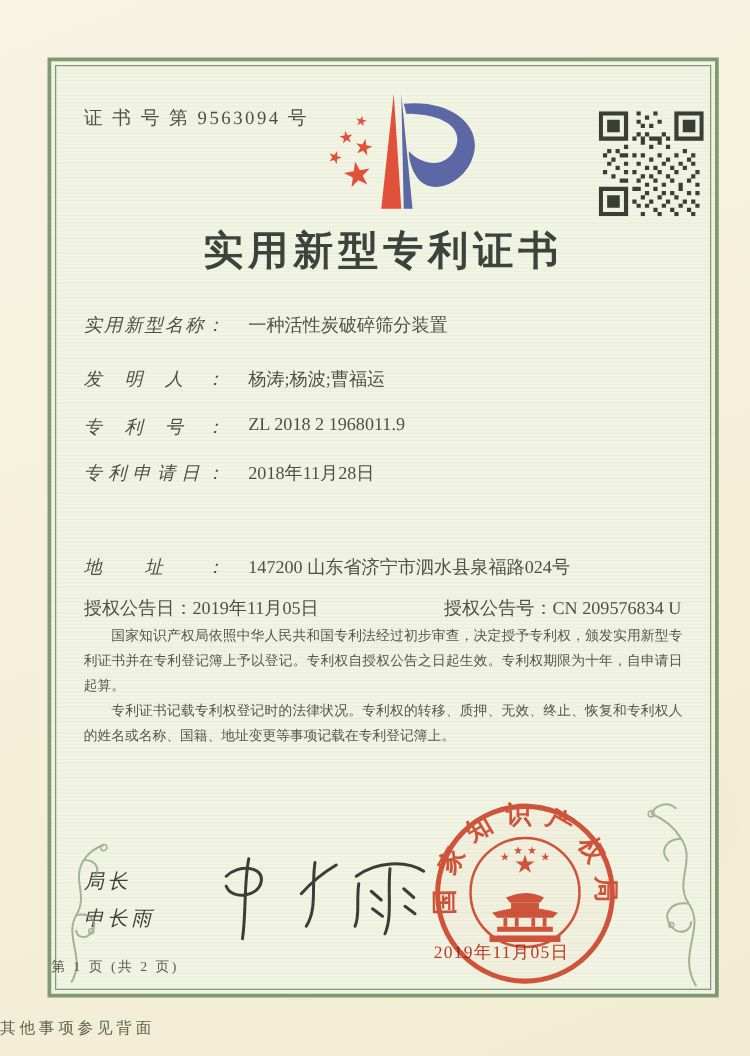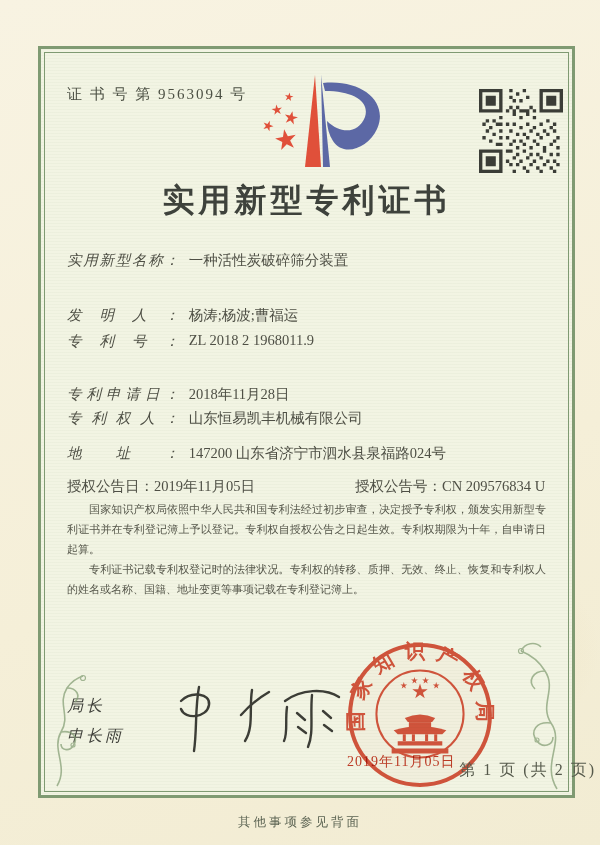--- a/index.html
+++ b/index.html
@@ -32,39 +32,39 @@
   .cert-no{position:absolute; left:26px; top:36px; font-size:15px; letter-spacing:2px; color:#4c5044;}
   .logo{position:absolute; left:196px; top:20px; width:150px; height:104px;}
   .qr{position:absolute; left:438px; top:40px; width:84px; height:84px;}
   .qr path{fill:var(--qr-dark);}
   .title{
     position:absolute; top:130px; left:0; width:100%; text-align:center;
     font-size:32px; font-weight:700; letter-spacing:4px; color:#3e423c;
   }
   .frow{position:absolute; left:26px; font-size:14.5px; color:#4e4f45; white-space:nowrap;}
   .flabel{display:inline-block; width:112px; text-align:justify; text-align-last:justify; vertical-align:top;font-style:italic;}
-  .fvalue{margin-left:6px;}
-  .r0{top:202px}.r1{top:257px}.r2{top:283px}.r3{top:336px}.r4{top:360px}.r5{top:395px}.r6{top:428px}
+  .fvalue{margin-left:16px;}
+  .r0{top:202px}.r1{top:245px}.r2{top:283px}.r3{top:320px}.r4{top:360px}.r5{top:395px}.r6{top:428px}
   .grant-right{position:absolute; left:288px; top:0;}
   .paras{
     position:absolute; left:26px; right:26px; top:450px;
     font-size:11px; line-height:1.82; color:var(--body-ink); text-align:justify;
   }
   .paras p{text-indent:2em;}
   .director{position:absolute; left:26px; top:642px; font-size:16px; line-height:30px; letter-spacing:3px; color:#3f403a;font-style:italic;}
   .signature{position:absolute; left:116px; top:626px; width:210px; height:95px;}
   .signature path{fill:none; stroke:#3c3d36; stroke-width:2.4; stroke-linecap:round;}
   .seal{position:absolute; left:303px; top:590px; width:152px; height:152px; opacity:.92; mix-blend-mode:multiply;}
   .seal .ring{fill:rgba(220,80,55,.03); stroke:var(--seal-red); stroke-width:4;}
   .seal text{fill:var(--seal-red); font-size:20px; font-weight:600; letter-spacing:10px;}
   .seal .emblem *{fill:var(--seal-red);}
   .seal .wreath{fill:none; stroke:var(--seal-red); stroke-width:2;}
   .seal-date{position:absolute; left:306px; top:704px; font-size:14px; letter-spacing:1px; color:#c8402c; mix-blend-mode:multiply;}
-  .page-info{position:absolute; bottom:14px; left:0; width:100%; text-align:right; font-size:16px; letter-spacing:2px; color:#565a4c;margin-left:24px;}
-  .footer-note{position:absolute; top:814px; left:0; width:100%; text-align:center; font-size:12.5px; letter-spacing:3px; color:#5b6352;}
+  .page-info{position:absolute; bottom:14px; left:0; width:100%; text-align:left; font-size:11px; letter-spacing:2px; color:#565a4c;}
+  .footer-note{position:absolute; top:814px; left:0; width:100%; text-align:left; font-size:12.5px; letter-spacing:3px; color:#5b6352;}
   .orn{position:absolute; opacity:.75;}
   .orn path{fill:none; stroke:var(--ornament-green); stroke-width:1.6;}
   .orn circle{fill:none; stroke:var(--ornament-green); stroke-width:1.2;}
   .orn-bl{left:2px; bottom:6px;}
   .orn-br{right:2px; bottom:4px;}
 </style>
 </head>
 <body>
 
 <div class="frame">
@@ -102,24 +102,20 @@
     <span class="flabel">发明人：</span>
     <span class="fvalue">杨涛;杨波;曹福运</span>
   </div>
   <div class="frow r2">
     <span class="flabel">专利号：</span>
     <span class="fvalue">ZL 2018 2 1968011.9</span>
   </div>
   <div class="frow r3">
     <span class="flabel">专利申请日：</span>
     <span class="fvalue">2018年11月28日</span>
-  </div>
-  <div class="frow r4">
-    <span class="flabel">专利权人：</span>
-    <span class="fvalue">山东恒易凯丰机械有限公司</span>
   </div>
   <div class="frow r5">
     <span class="flabel">地址：</span>
     <span class="fvalue">147200 山东省济宁市泗水县泉福路024号</span>
   </div>
   <div class="frow r6">
     <span>授权公告日：</span><span>2019年11月05日</span>
     <span class="grant-right"><span>授权公告号：</span><span>CN 209576834 U</span></span>
   </div>
 

